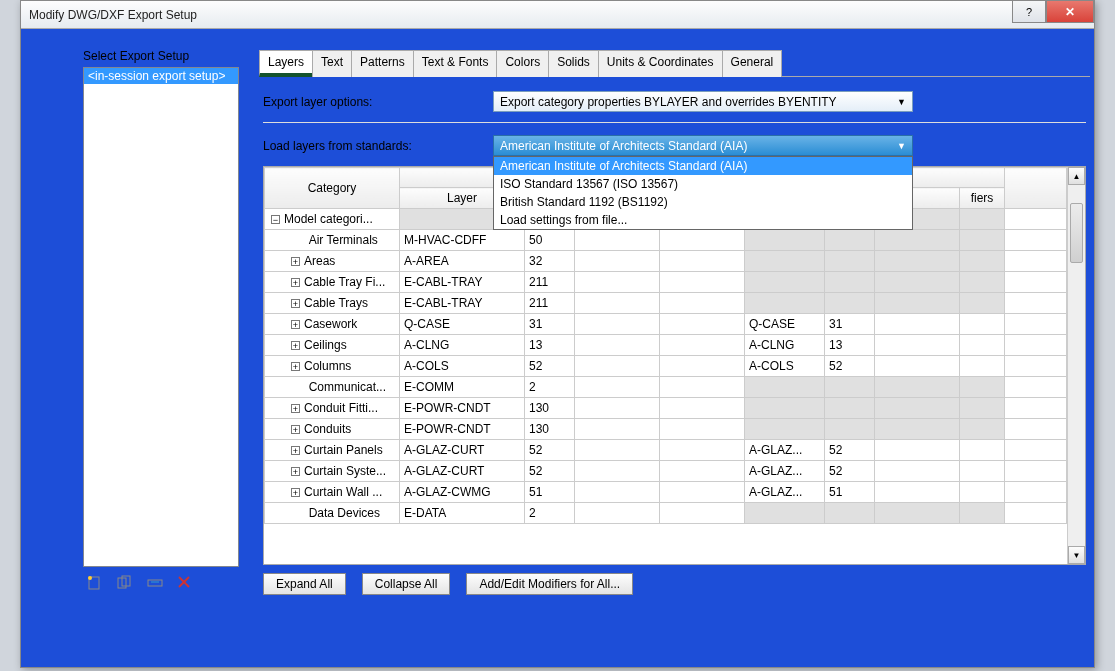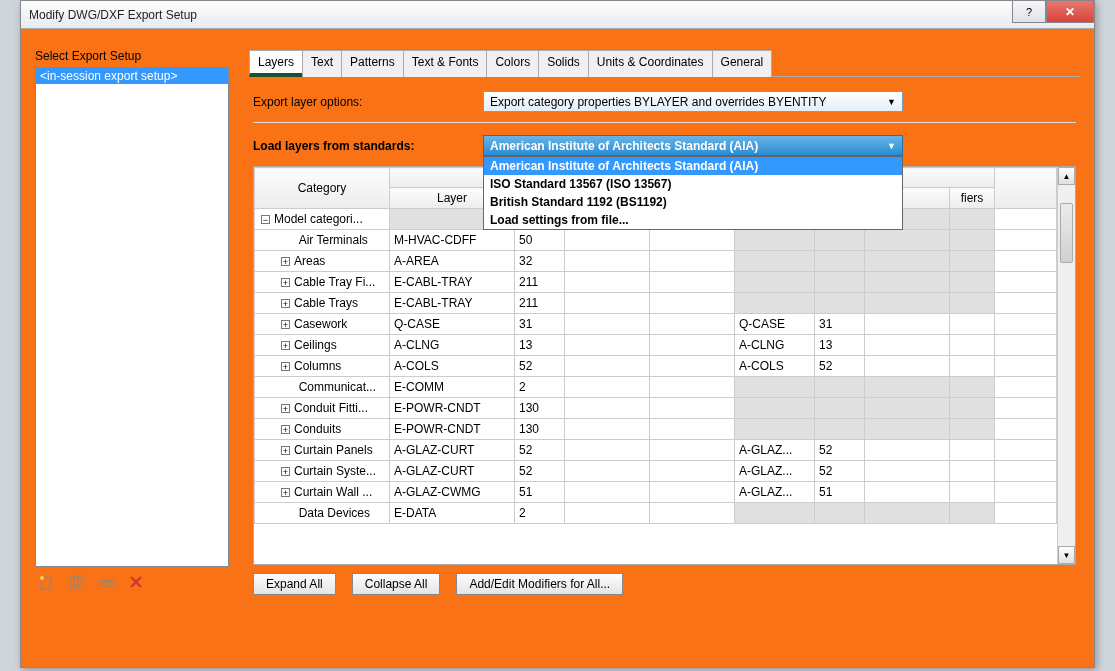--- a/index.html
+++ b/index.html
@@ -1,23 +1,23 @@
 <!DOCTYPE html>
 <html><head>
 <meta charset="utf-8">
 <style>
   * { box-sizing: border-box; font-family: "Segoe UI", Tahoma, sans-serif; font-size: 12px; }
   body { margin: 0; background: #d0d5dc; padding: 0; width: 1115px; height: 671px; overflow: hidden; }
-  .dialog { margin: 0 auto; width: 1075px; background: #f97316; border: 1px solid #888; box-shadow: 2px 2px 8px rgba(0,0,0,0.3); position: relative; height: 668px; }
+  .dialog { margin: 0 auto; width: 1075px; background: #1d4ed8; border: 1px solid #888; box-shadow: 2px 2px 8px rgba(0,0,0,0.3); position: relative; height: 668px; }
   .titlebar { height: 28px; background: linear-gradient(#fdfdfd,#e6ebf0); border-bottom: 1px solid #aaa; display: flex; align-items: center; padding: 0 8px; position: relative; }
   .titlebar-text { font-size: 12px; color: #222; }
   .titlebar-btns { position: absolute; right: 0; top: 0; height: 22px; display: flex; }
   .tbtn { width: 34px; height: 22px; display: flex; align-items:center; justify-content:center; border: 1px solid #888; border-top: none; background: linear-gradient(#f5f6f7,#dfe3e9); font-size:11px; }
   .tbtn.close { background: linear-gradient(#e8786e,#d9433a); color:#fff; width: 48px; font-weight:bold; }
-  .content { display:flex; padding: 20px 14px 10px 14px; height: 580px; }
+  .content { display:flex; padding: 20px 4px 10px 14px; height: 580px; margin-left: 48px; }
   .left-panel { width: 202px; display:flex; flex-direction:column; }
   .sel-label { margin-bottom:4px; }
   .sel-list { flex:1; border:1px solid #828790; background:#fff; }
   .sel-item.sel { background:#3399ff; color:#fff; padding:1px 4px; }
   .sel-icons { height: 24px; margin-top:8px; display:flex; gap:14px; padding-left:4px; }
   .sel-icons span { width:16px; height:16px; display:inline-block; }
   .right-panel { flex:1; padding-left:20px; display:flex; flex-direction:column; }
   .tabs { display:flex; border-bottom:1px solid #aaa; }
   .tab { padding: 4px 8px; border:1px solid #aaa; border-bottom:none; background:#f0f0f0; position:relative; top:1px; margin-right:-1px; }
   .tab.active { background:#fff; border-bottom:4px solid #14532d; }
@@ -102,21 +102,21 @@
       <div class="tabbody">
         <div class="row">
           <label>Export layer options:</label>
           <div class="combo">
             <span>Export category properties BYLAYER and overrides BYENTITY</span>
             <span class="arrow">▼</span>
           </div>
         </div>
         <div style="border-top:1px solid #ddd; margin-bottom:12px;"></div>
 
-        <div class="row" style="position:relative;font-weight:bold;">
+        <div class="row" style="position:relative;">
           <label>Load layers from standards:</label>
           <div class="combo open">
             <span>American Institute of Architects Standard (AIA)</span>
             <span class="arrow">▼</span>
           </div>
           <div class="dropdown-pop" style="left:230px; top:21px;">
             <div class="sel">American Institute of Architects Standard (AIA)</div>
             <div>ISO Standard 13567 (ISO 13567)</div>
             <div>British Standard 1192 (BS1192)</div>
             <div>Load settings from file...</div>

